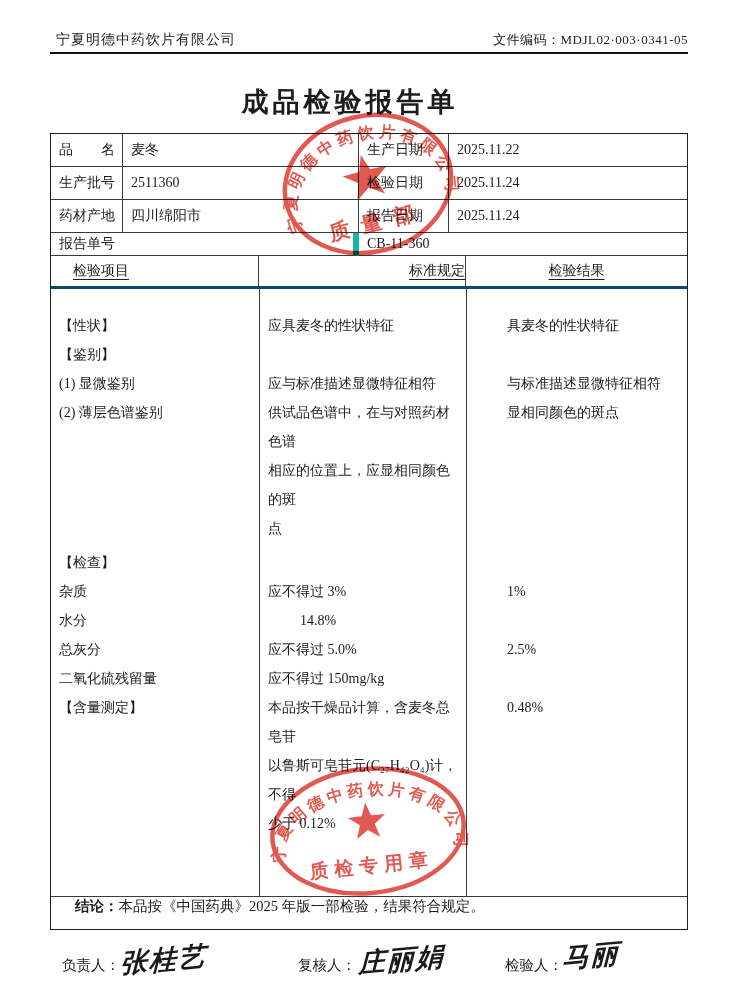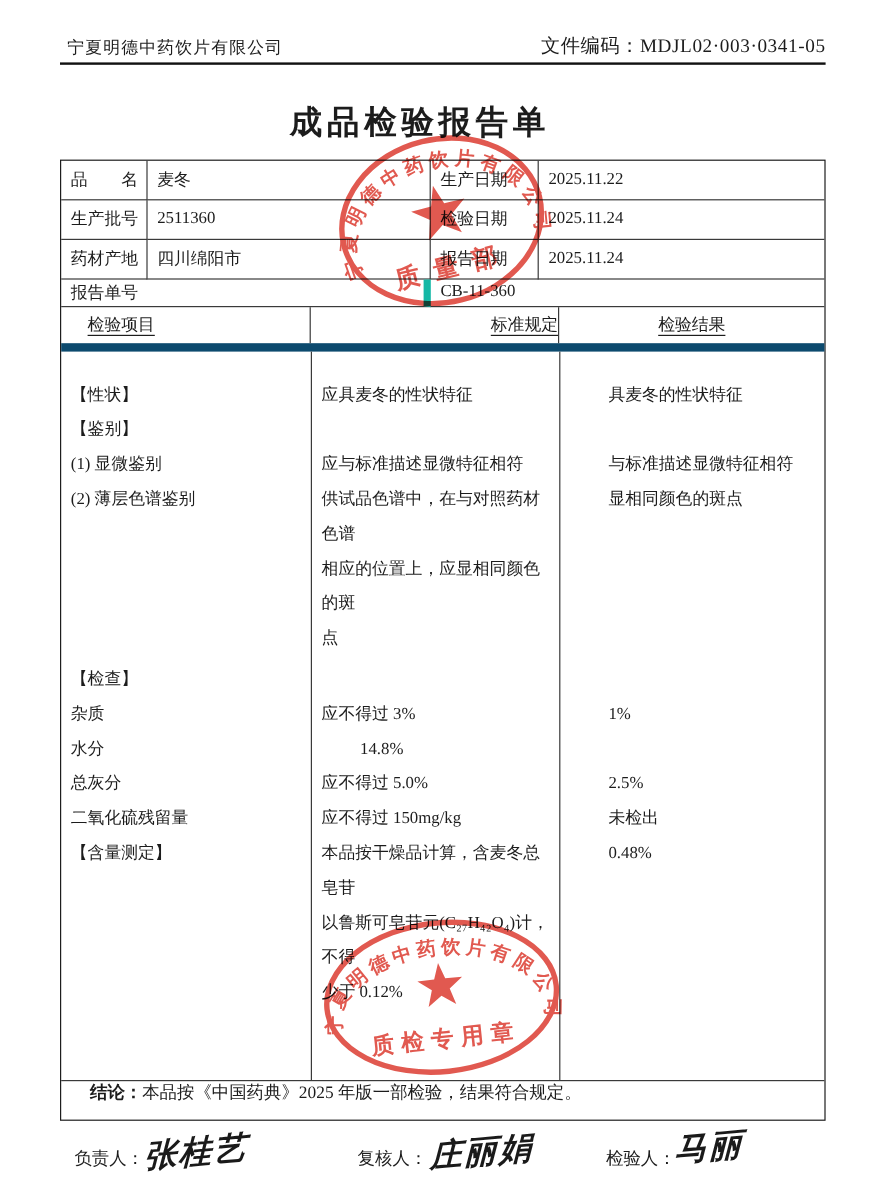--- a/index.html
+++ b/index.html
@@ -4,37 +4,37 @@
 <style>
   html,body{margin:0;padding:0;}
   body{width:738px;height:1000px;background:#ffffff;position:relative;overflow:hidden;
        font-family:"Liberation Serif","DejaVu Serif",serif;color:#1c1c1c;}
 
   
   .hdr{position:absolute;left:50px;top:26px;width:638px;height:28px;
        border-bottom:2.5px solid #111;display:flex;justify-content:space-between;align-items:flex-end;
        padding-bottom:3px;box-sizing:border-box;}
   .hdr .co{font-size:14px;letter-spacing:1px;padding-left:6px;}
-  .hdr .code{font-size:16px;letter-spacing:.5px;}
+  .hdr .code{font-size:13px;letter-spacing:.5px;}
 
   
   .title{position:absolute;left:0;top:84px;width:700px;text-align:center;
          font-size:27px;font-weight:bold;letter-spacing:4px;}
 
   
   .doc{position:absolute;left:50px;top:133px;width:638px;border:1.6px solid #1d1d1d;box-sizing:border-box;}
 
   .info-grid{display:grid;grid-template-columns:72px 236px 90px 1fr;}
   .ic{border-bottom:1px solid #3a3a3a;border-right:1px solid #3a3a3a;box-sizing:border-box;
       font-size:14px;display:flex;align-items:center;padding-left:8px;height:33px;}
   .ic.norb{border-right:none;}
   .ic.h23{height:23px;}
   .ic.span2{grid-column:span 2;}
 
-  .main-head{display:flex;height:30px;border-bottom:7px solid #0c4a6e;font-size:14px;}
+  .main-head{display:flex;height:30px;border-bottom:3px solid #0c4a6e;font-size:14px;}
   .mh{box-sizing:border-box;display:flex;align-items:center;height:100%;}
   .mh span{text-decoration:underline;text-underline-offset:4px;}
   .mh.c1{width:208px;border-right:1px solid #3a3a3a;padding-left:22px;}
   .mh.c2{width:207px;border-right:1px solid #3a3a3a;justify-content:flex-end;}
   .mh.c3{flex:1;justify-content:center;}
 
   .main-body{position:relative;height:607px;padding-top:22px;box-sizing:border-box;font-size:14px;}
   .vline{position:absolute;top:0;bottom:0;width:1px;background:#3a3a3a;}
   .vl1{left:208px;} .vl2{left:415px;}
   .m-row{display:flex;line-height:29px;}
@@ -144,21 +144,20 @@
       <div class="c3">14.8%</div>
     </div>
     <div class="m-row">
       <div class="c1">总灰分</div>
       <div class="c2">应不得过 5.0%</div>
       <div class="c3">2.5%</div>
     </div>
     <div class="m-row">
       <div class="c1">二氧化硫残留量</div>
       <div class="c2">应不得过 150mg/kg</div>
-      <div class="c3">未检出</div>
     </div>
     <div class="m-row">
       <div class="c1">【含量测定】</div>
       <div class="c2">本品按干燥品计算，含麦冬总皂苷
 以鲁斯可皂苷元(C₂₇H₄₂O₄)计，不得
 少于 0.12%</div>
       <div class="c3">0.48%</div>
     </div>
   </div>
 

